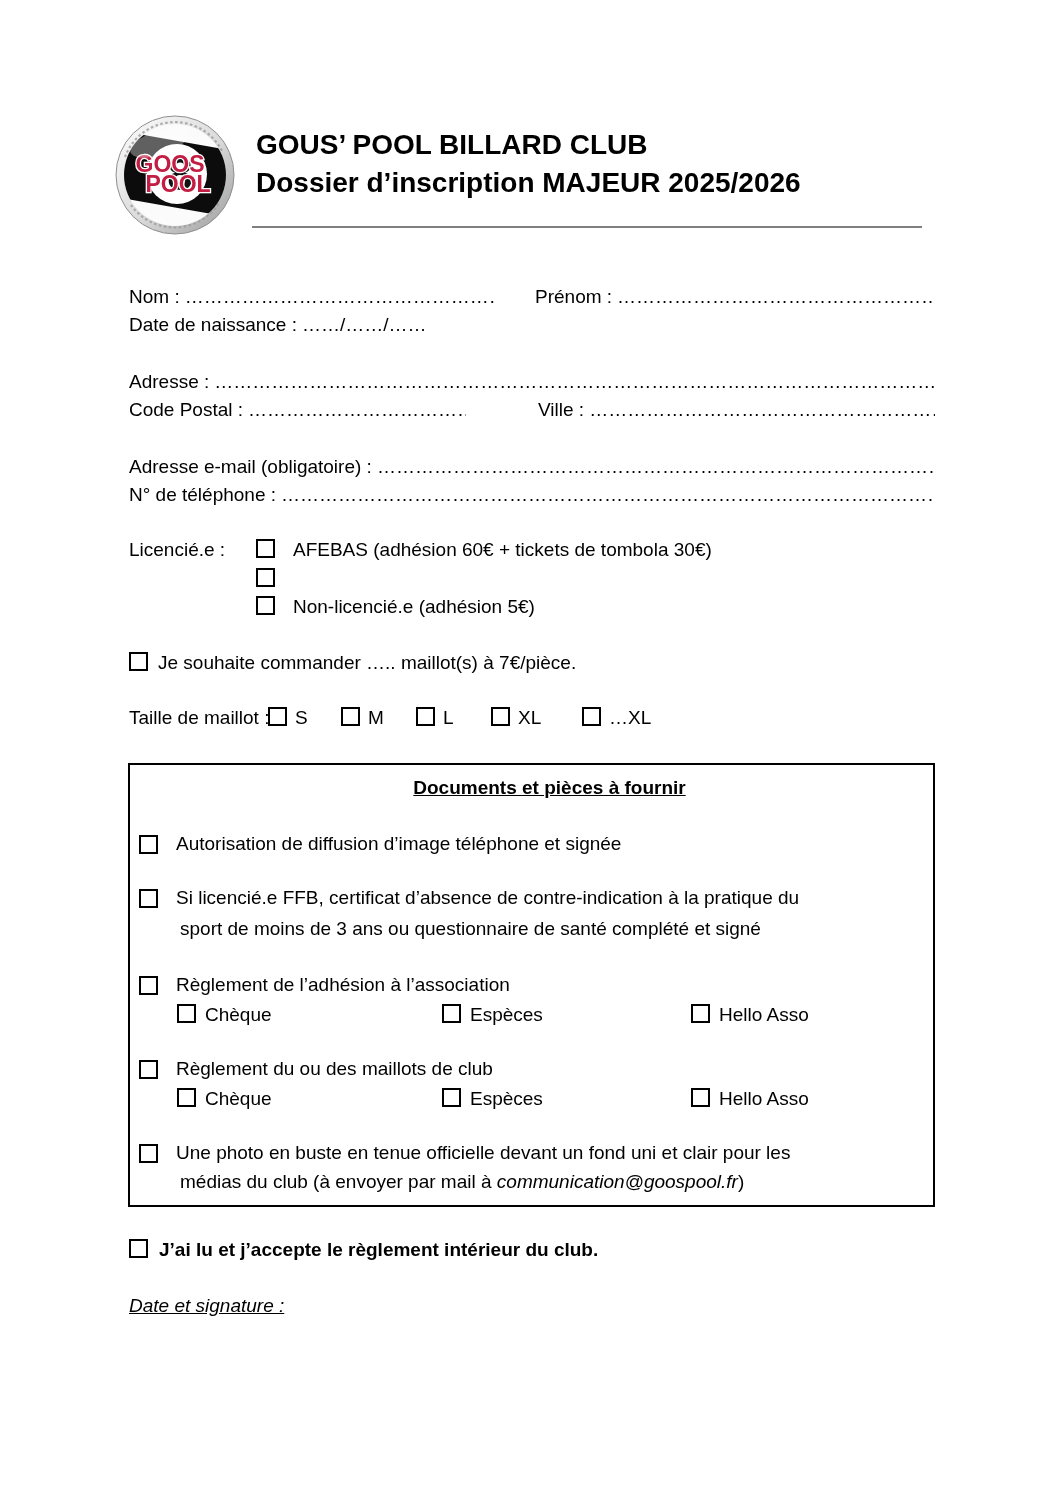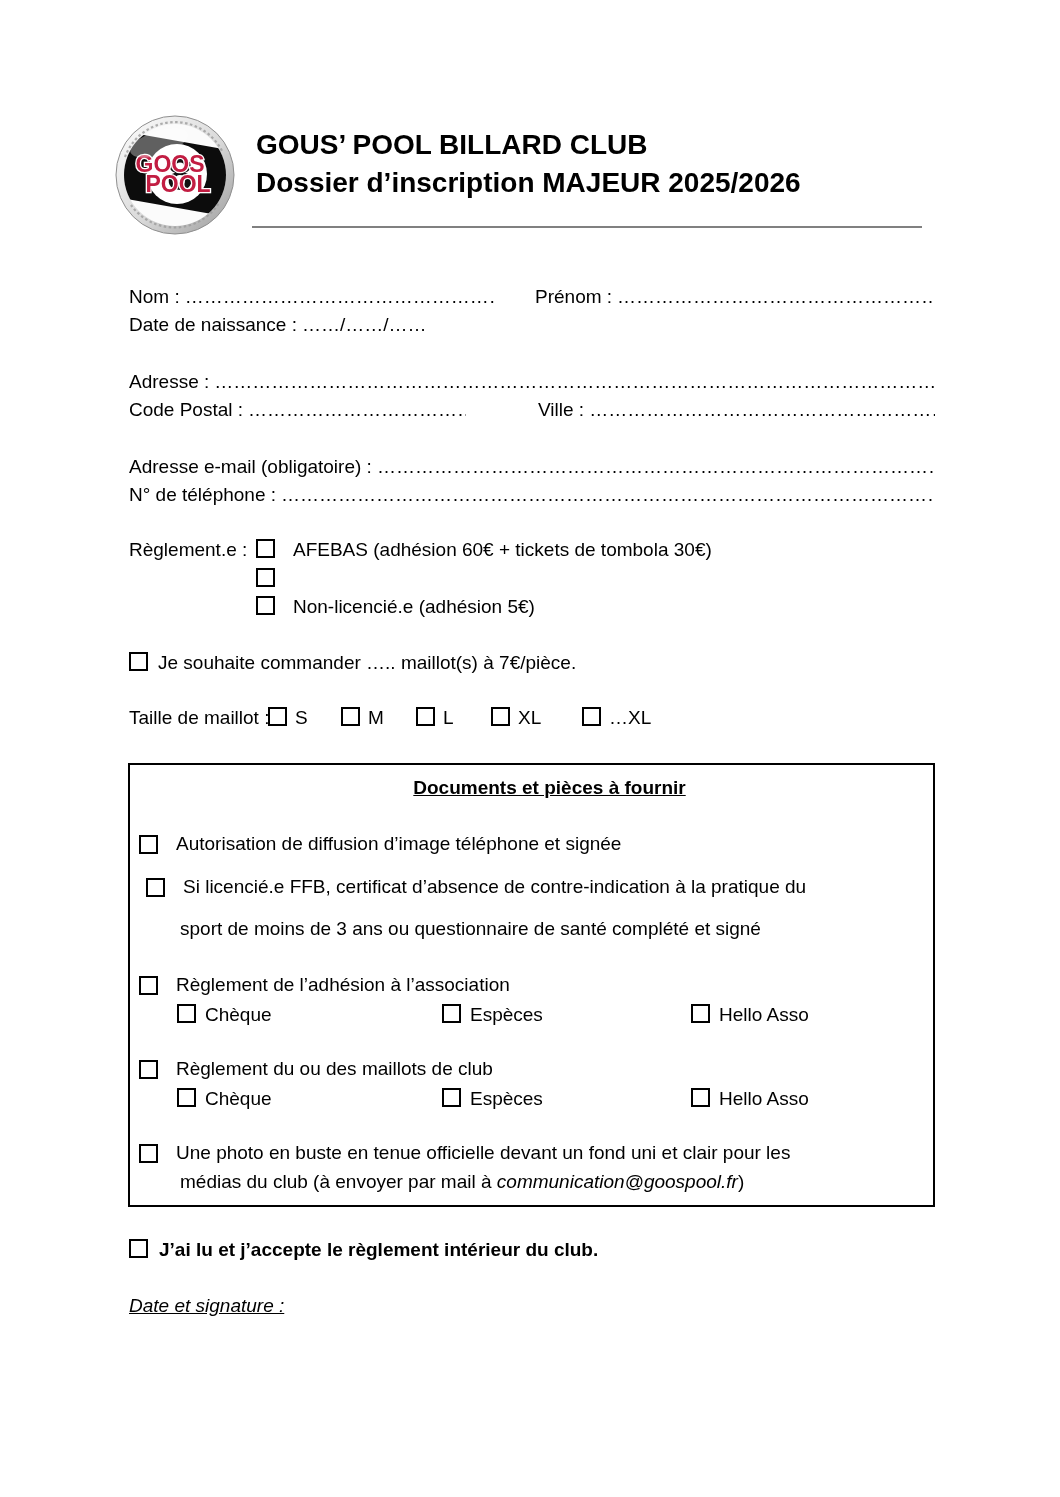--- a/index.html
+++ b/index.html
@@ -123,21 +123,21 @@
   </div>
 
   <div class="row fillrow" style="left:129px; top:481px; width:806px;">
     <span class="field" style="flex:1;justify-content:flex-end;">
       <span class="lbl">N° de téléphone :</span>
       <span class="dots">……………………………………………………………………………………………………………………………………</span>
     </span>
   </div>
 
   <div class="row" style="left:129px; top:536px;">
-    <span>Règlement.e :</span>
+    <span>Licencié.e :</span>
   </div>
   <div class="row" style="left:256px; top:536px;">
     <span class="cb"></span><span class="gap18"></span><span>AFEBAS (adhésion 60€ + tickets de tombola 30€)</span>
   </div>
   <div class="row" style="left:256px; top:565px;">
     <span class="cb"></span><span class="gap18"></span>
   </div>
   <div class="row" style="left:256px; top:593px;">
     <span class="cb"></span><span class="gap18"></span><span>Non-licencié.e (adhésion 5€)</span>
   </div>
@@ -156,21 +156,21 @@
   </div>
 
   <div class="docbox">
     <div class="box-title">Documents et pièces à fournir</div>
 
     <div class="item" style="top:66px;">
       <span class="cb"></span>
       <span class="txt">Autorisation de diffusion d’image téléphone et signée</span>
     </div>
 
-    <div class="item" style="top:109px;margin-left:7px;">
+    <div class="item" style="top:120px;">
       <span class="cb"></span>
       <span class="txt">Si licencié.e FFB, certificat d’absence de contre-indication à la pratique du</span>
     </div>
     <div class="cont-line" style="top:151px;">sport de moins de 3 ans ou questionnaire de santé complété et signé</div>
 
     <div class="item" style="top:207px;">
       <span class="cb"></span>
       <span class="txt">Règlement de l’adhésion à l’association</span>
     </div>
     <div class="row" style="left:0; top:236px; width:100%; height:28px;">

